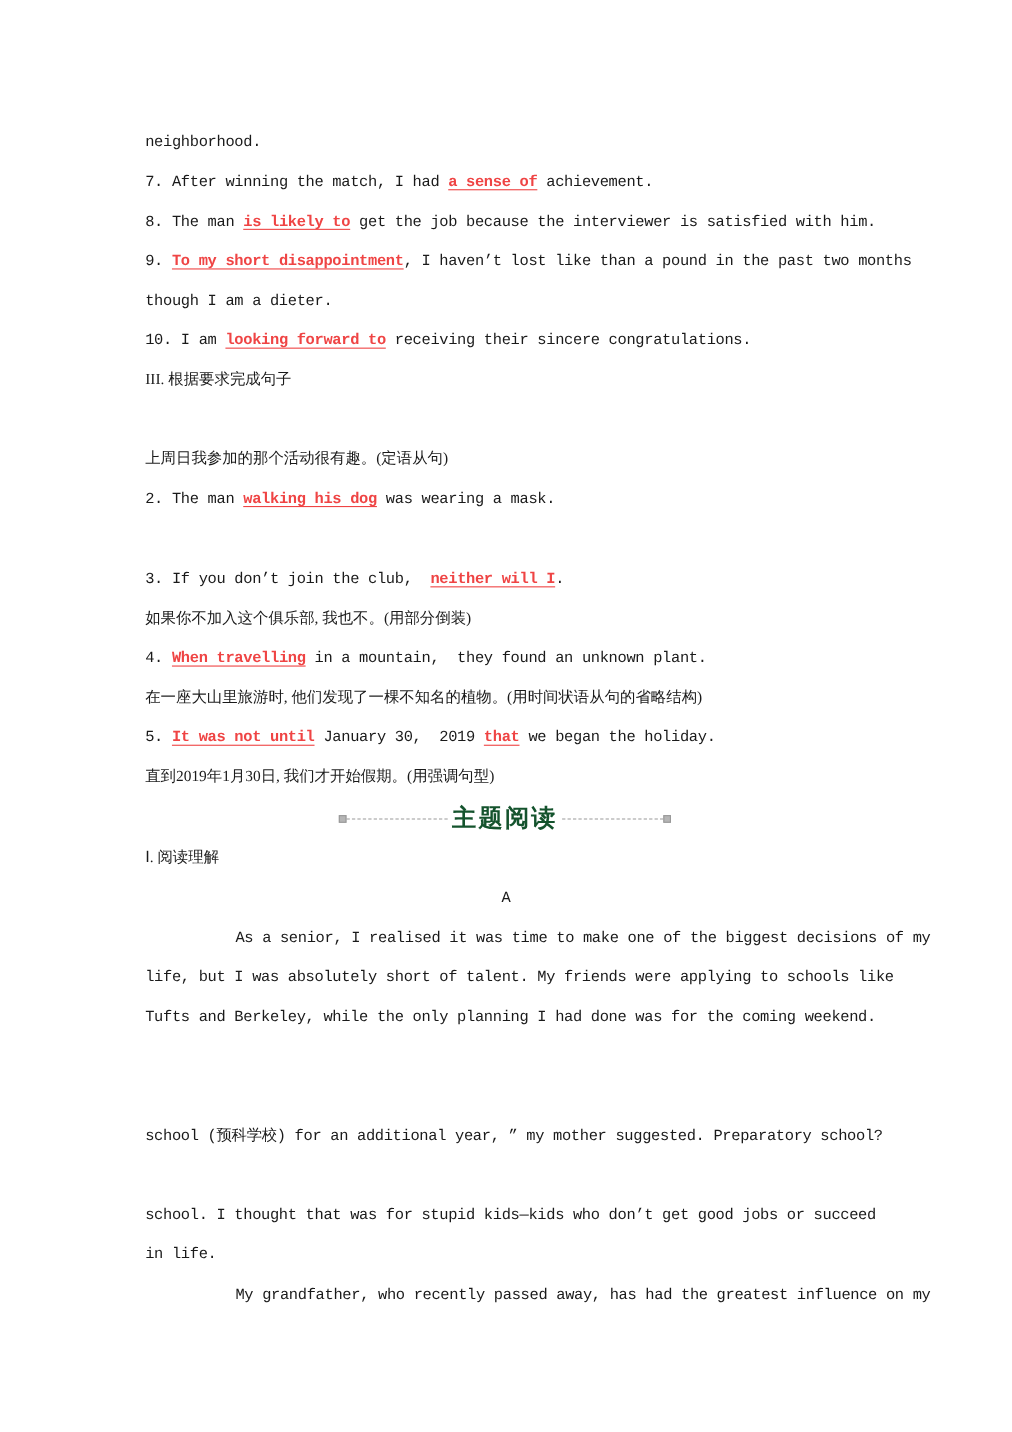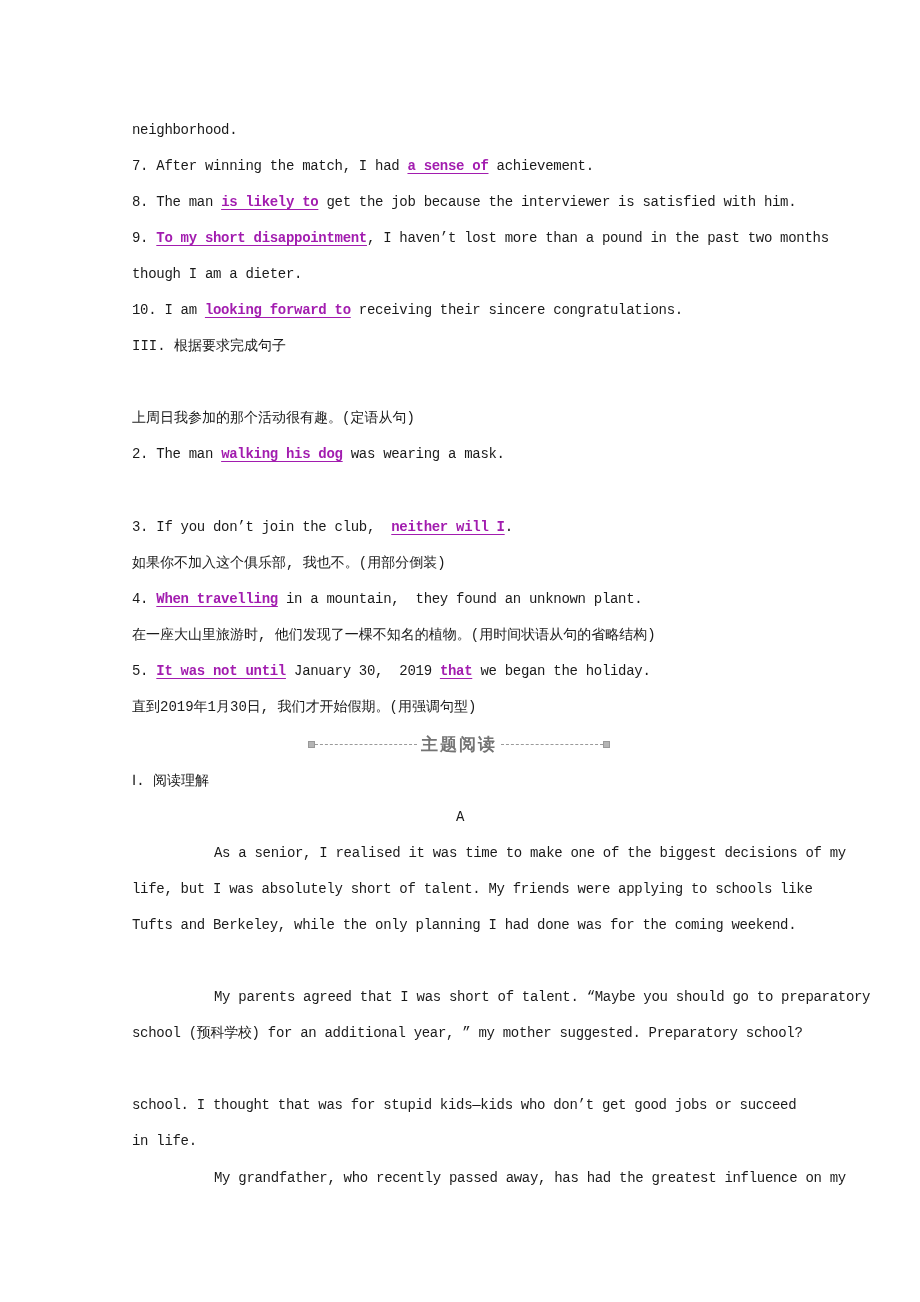--- a/index.html
+++ b/index.html
@@ -3,41 +3,41 @@
 <meta charset="utf-8">
 <style>
   html, body { margin: 0; padding: 0; background: #ffffff; }
   body { width: 920px; height: 1302px; position: relative; overflow: hidden;
          font-family: "DejaVu Sans Mono", "Liberation Mono", monospace; color: #1a1a1a; }
   .page { position: absolute; left: 0; top: 0; width: 920px; height: 946px; }
   .line { position: absolute; left: 132px; font-size: 14px; line-height: 20px; white-space: pre;
           font-family: "Liberation Mono", "DejaVu Sans Mono", monospace; letter-spacing: -0.3px; }
   .line.indent { left: 174px; margin-left: 40px; }
   .line.center { left: 0; width: 920px; text-align: center; }
-  .ans { font-weight: bold; text-decoration: underline; text-decoration-thickness: 1px; text-underline-offset: 3px; color: #a21caf; }
-  .cn { font-family: Liberation Mono, monospace; font-size: 14px; letter-spacing: 0; }
+  .ans { font-weight: bold; text-decoration: underline; text-decoration-thickness: 1px; text-underline-offset: 3px; color: #ef4444; }
+  .cn { font-family: Liberation Serif, serif; font-size: 14px; letter-spacing: 0; }
   .divider { position: absolute; left: 308px; top: 733px; width: 302px; height: 22px;
              display: flex; align-items: center; }
   .divider .rule { flex: 1; height: 0; border-top: 1px dashed #9a9a9a; }
   .divider .cap { width: 5px; height: 5px; background: #b5b5b5; border: 1px solid #999; }
   .divider .title { padding: 0 4px; font-family: "DejaVu Sans", sans-serif; font-weight: bold;
-                    font-size: 17px; color: #737373; letter-spacing: 2px; }
+                    font-size: 22px; color: #14532d; letter-spacing: 2px; }
 </style>
 </head>
 <body>
 
 <div class="page">
 
   <div class="line" style="top:120px">neighborhood.</div>
 
   <div class="line" style="top:156px"><span>7. </span><span>After winning the match, I had </span><span class="ans">a sense of</span><span> achievement.</span></div>
 
   <div class="line" style="top:192px"><span>8. </span><span>The man </span><span class="ans">is likely to</span><span> get the job because the interviewer is satisfied with him.</span></div>
 
-  <div class="line" style="top:228px"><span>9. </span><span class="ans">To my short disappointment</span><span>, I haven’t lost more than a pound in the past two months</span></div>
+  <div class="line" style="top:228px"><span>9. </span><span class="ans">To my short disappointment</span><span>, I haven’t lost like than a pound in the past two months</span></div>
   <div class="line" style="top:264px">though I am a dieter.</div>
 
   <div class="line" style="top:300px"><span>10. </span><span>I am </span><span class="ans">looking forward to</span><span> receiving their sincere congratulations.</span></div>
 
   <div class="line cn" style="top:336px">III. 根据要求完成句子</div>
 
   <div class="line cn" style="top:408px">上周日我参加的那个活动很有趣。(定语从句)</div>
 
   <div class="line" style="top:444px"><span>2. </span><span>The man </span><span class="ans">walking his dog</span><span> was wearing a mask.</span></div>
 
@@ -57,19 +57,18 @@
     <span class="rule"></span>
     <span class="cap"></span>
   </div>
 
   <div class="line cn" style="top:771px">Ⅰ. 阅读理解</div>
   <div class="line center" style="top:807px">A</div>
 
   <div class="line indent" style="top:843px">As a senior, I realised it was time to make one of the biggest decisions of my</div>
   <div class="line" style="top:879px">life, but I was absolutely short of talent. My friends were applying to schools like</div>
   <div class="line" style="top:915px">Tufts and Berkeley, while the only planning I had done was for the coming weekend.</div>
-  <div class="line indent" style="top:987px">My parents agreed that I was short of talent. “Maybe you should go to preparatory</div>
   <div class="line" style="top:1023px">school (预科学校) for an additional year, ” my mother suggested. Preparatory school?</div>
   <div class="line" style="top:1095px">school. I thought that was for stupid kids—kids who don’t get good jobs or succeed</div>
   <div class="line" style="top:1131px">in life.</div>
   <div class="line indent" style="top:1168px">My grandfather, who recently passed away, has had the greatest influence on my</div>
 
 </div>
 
 </body></html>

